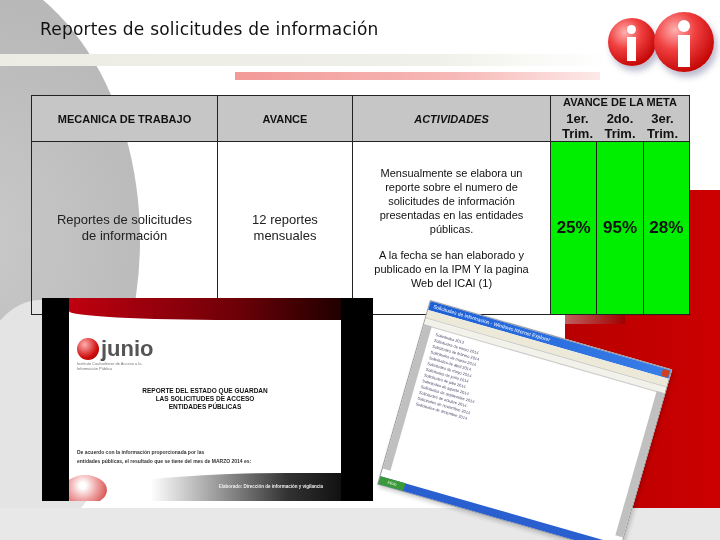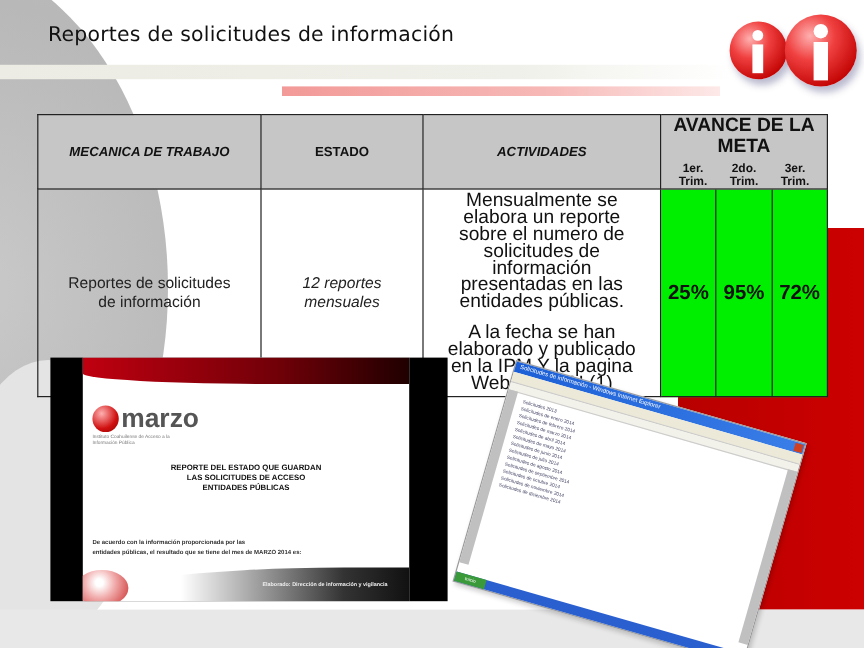--- a/index.html
+++ b/index.html
@@ -62,32 +62,32 @@
   .logo .stem { position:absolute; background:#fff; }
   .logo .dot { position:absolute; background:#fff; border-radius:50%; }
 
   
   table.main {
     position:absolute; left:31px; top:95px; width:659px;
     border-collapse:collapse; font-family:"Liberation Sans", sans-serif;
   }
   table.main td, table.main th { border:1.5px solid #222; padding:0; text-align:center; vertical-align:middle; }
   table.main th { background:#c6c6c6; font-size:11px; font-weight:bold; color:#111; height:42px; }
-  .col1 { width:141px;font-style:italic; } .col2 { width:134px; } .col3 { width:197px;font-style:italic; }
+  .col1 { width:141px; } .col2 { width:134px; } .col3 { width:197px;font-style:italic; }
   .c-mec { background:transparent; font-size:13px; color:#222; line-height:16px; }
-  .c-met { background:#fff; font-size:13px; color:#222; line-height:16px;font-style:italic; }
-  .c-act { background:#fff; font-size:16px; color:#111; line-height:14px; padding:2px 18px !important; height:133px; }
+  .c-met { background:#fff; font-size:13px; color:#222; line-height:16px; }
+  .c-act { background:#fff; font-size:11px; color:#111; line-height:14px; padding:2px 18px !important; height:133px; }
   .c-act p { margin:0; }
   .c-act .gap { height:12px; }
   .pct-wrap { background:#00ee00; padding:0 !important; }
   .pct-row { display:flex; height:172px; }
   .pct { flex:1; display:flex; align-items:center; justify-content:center; font-size:17px; font-weight:bold; color:#111; border-left:1px solid #222; }
   .pct:first-child { border-left:none; }
-  .avance-title { display:block; font-size:16px; }
-  .avance-sub { display:flex; justify-content:space-around; font-size:10px; margin-top:3px; padding:0 6px;align-items:flex-end; }
+  .avance-title { display:block; font-size:11px; }
+  .avance-sub { display:flex; justify-content:space-around; font-size:13px; margin-top:3px; padding:0 6px;align-items:flex-end; }
 
   
   .report {
     position:absolute; left:42px; top:298px; width:331px; height:203px; background:#000;
   }
   .report .page {
     position:absolute; left:27px; top:0; width:272px; height:203px; background:#fff; overflow:hidden;
   }
   .report .swoosh {
     position:absolute; left:0; top:0; width:272px; height:22px;
@@ -151,21 +151,21 @@
   <div class="ball b2">
     <div class="dot" style="left:24px;top:8px;width:12px;height:12px;"></div>
     <div class="stem" style="left:24px;top:23px;width:12px;height:32px;"></div>
   </div>
 </div>
 
 <table class="main">
   <tbody>
       <tr>
     <th class="col1" style="padding:0 22px;">MECANICA DE TRABAJO</th>
-    <th class="col2">ESTADO</th>
+    <th class="col2">AVANCE</th>
     <th class="col3">ACTIVIDADES</th>
     <th>
       <span class="avance-title">AVANCE DE LA META</span>
       <span class="avance-sub">
         <span>1er. Trim.</span>
         <span>2do. Trim.</span>
         <span>3er. Trim.</span>
       </span>
     </th>
   </tr>
@@ -178,32 +178,32 @@
     </td>
     <td class="c-act">
       <p>Mensualmente se elabora un reporte sobre el numero de solicitudes de información presentadas en las entidades públicas.</p>
       <div class="gap"></div>
       <p>A la fecha se han elaborado y publicado en la IPM Y la pagina Web del ICAI (1)</p>
     </td>
     <td class="pct-wrap">
       <div class="pct-row">
         <div class="pct">25%</div>
         <div class="pct">95%</div>
-        <div class="pct">72%</div>
+        <div class="pct">28%</div>
       </div>
     </td>
   </tr>
 </tbody>
   </table>
 
 <div class="report">
   <div class="page">
     <div class="swoosh"></div>
     <div class="icai-ball"></div>
-    <div class="icai-text">marzo</div>
+    <div class="icai-text">junio</div>
     <div class="icai-sub">Instituto Coahuilense de Acceso a la Información Pública</div>
     <div class="rtitle">
       <div>REPORTE DEL ESTADO QUE GUARDAN</div>
       <div>LAS SOLICITUDES DE ACCESO</div>
       <div>ENTIDADES PÚBLICAS</div>
     </div>
     <div class="rbody">
       <div>De acuerdo con la información proporcionada por las</div>
       <div>entidades públicas, el resultado que se tiene del mes de MARZO 2014 es:</div>
     </div>

